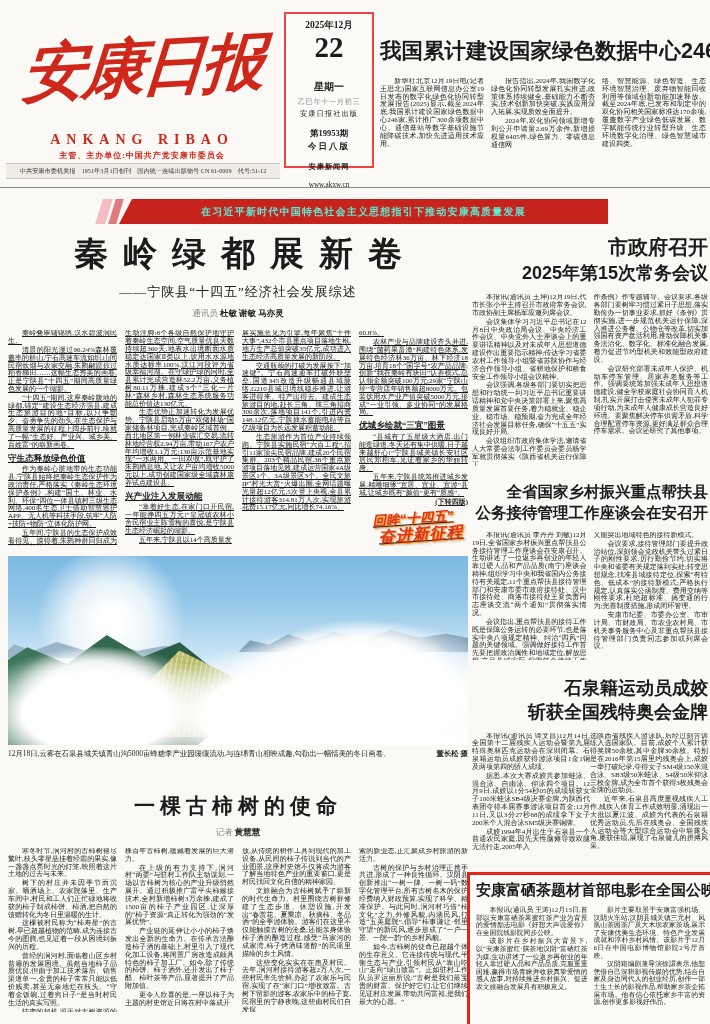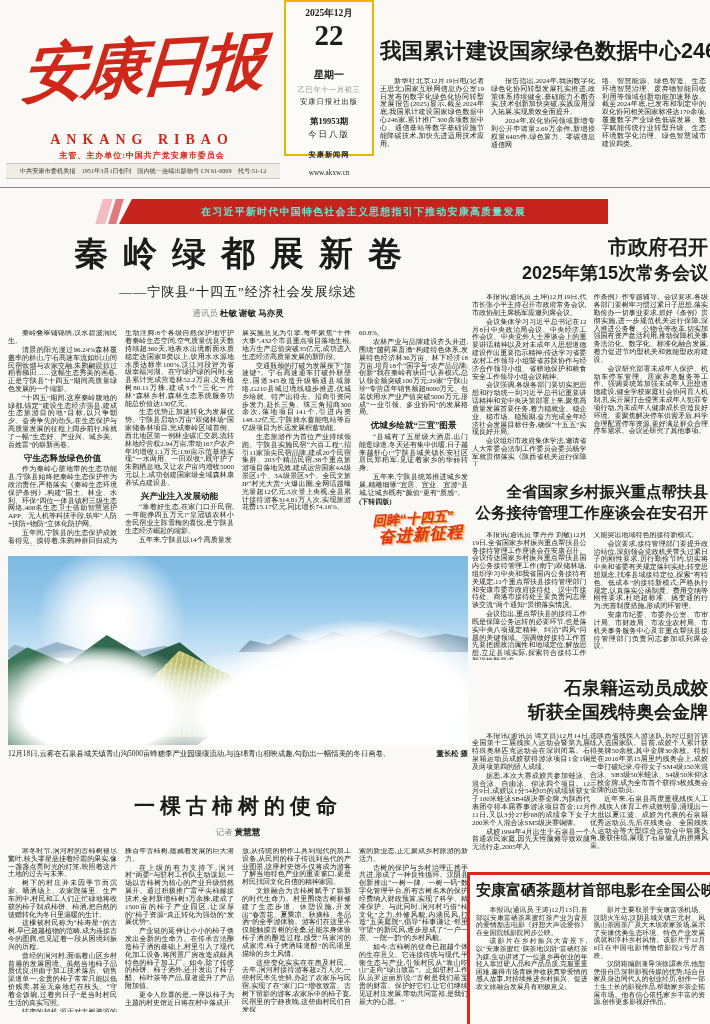--- a/index.html
+++ b/index.html
@@ -12,63 +12,63 @@
   .calligraphy{left:6px;top:8px;width:272px;height:128px;color:#d0271b;font-weight:bold;
     font-size:63px;line-height:120px;text-align:center;letter-spacing:-3px;
     transform:rotate(-3deg) skewX(-7deg);font-style:italic;}
   .romanized{left:8px;top:132px;width:268px;text-align:center;color:#d0271b;font-weight:bold;
     font-size:14px;letter-spacing:6px;}
   .org-line{left:8px;top:150px;width:268px;text-align:center;color:#d0271b;font-weight:bold;font-size:8px;letter-spacing:1px;}
   .reg-line{left:6px;top:163px;width:274px;text-align:center;font-size:6.2px;color:#333;
     background:#efede6;border-top:1px solid #c9c6bd;border-bottom:1px solid #c9c6bd;padding:2.5px 0;white-space:nowrap;}
 
   
-  .datebox{left:284px;top:0;width:86px;height:152px;border:2px solid #eab308;background:#fcfbf8;
+  .datebox{left:284px;top:12px;width:86px;height:152px;border:2px solid #ef4444;background:#fcfbf8;
     text-align:center;}
   .db-ym{font-size:9.5px;font-weight:bold;margin-top:5px;}
   .db-day{font-size:29px;font-weight:bold;line-height:1.05;}
   .db-week{font-size:10px;font-weight:bold;margin-top:18px;}
   .db-lunar{font-size:7.3px;color:#8e8e8e;margin-top:3px;letter-spacing:.5px;}
   .db-pub{font-size:7.3px;margin-top:2px;letter-spacing:1px;}
   .db-issue{font-size:8.5px;font-weight:bold;margin-top:9px;}
-  .db-ed{font-size:8.5px;font-weight:normal;margin-top:1px;letter-spacing:2px;}
+  .db-ed{font-size:8.5px;font-weight:bold;margin-top:1px;letter-spacing:2px;}
   .db-site{font-size:7.2px;font-weight:bold;margin-top:9px;letter-spacing:1px;}
   .db-url{font-size:7.2px;margin-top:9px;}
 
   
   .topnews{left:380px;top:36px;width:326px;}
   .tn-headline{font-size:21.5px;font-weight:bold;white-space:nowrap;letter-spacing:0;}
   .tn-cols{display:flex;gap:7px;margin-top:13px;height:100px;overflow:hidden;}
   .tn-cols .col{flex:1;}
 
   
   .smalltext{font-size:7px;line-height:1.12;text-align:justify;}
   .smalltext p{margin:0 0 1px 0;text-indent:2em;}
   .smalltext p.cont{text-indent:0;}
-  .smalltext h4{margin:4px 0 3px 0;text-align:center;font-size:8.6px;font-weight:bold;}
-  .end-mark{font-weight:bold;text-indent:0 !important;}
+  .smalltext h4{margin:4px 0 3px 0;text-align:left;font-size:8.6px;font-weight:bold;}
+  .end-mark{text-align:right;font-weight:bold;text-indent:0 !important;}
 
   .main-rule{left:0;top:187px;width:710px;border-top:1.5px solid #8a8a8a;height:0;}
 
   
   .banner{left:119px;top:199px;width:489px;height:25px;background:#c7231d;color:#5eead4;
     font-weight:bold;font-size:10px;letter-spacing:1.2px;text-align:center;line-height:25px;
     clip-path:polygon(13px 0,100% 0,100% 100%,0 100%);}
   .stripe1{left:99px;top:199px;width:10px;height:25px;background:#f2bcc2;transform:skewX(-17deg);}
   .stripe2{left:112px;top:199px;width:8px;height:25px;background:#dd7b80;transform:skewX(-17deg);}
 
   
   .lead{left:8px;top:232px;width:460px;}
   .lead-h1{font-size:34px;font-weight:bold;text-align:center;letter-spacing:15px;padding-left:15px;line-height:1.3;}
   .lead-sub{font-size:13px;text-align:center;letter-spacing:1px;margin-top:7px;}
   .lead-by{font-size:8.5px;text-align:center;margin-top:7px;}
   .by-role{color:#8a8a8a;}
   .by-names{font-weight:bold;}
   .lead-cols{display:flex;gap:8px;margin-top:10px;height:216px;overflow:hidden;}
-  .lead-cols .col{flex:1;overflow:hidden;}
+  .lead-cols .col{flex:1;overflow:hidden;text-decoration:underline;}
 
   .promo{margin-top:5px;transform:rotate(-4deg);text-align:center;font-style:italic;font-weight:bold;
     font-family:"Liberation Sans","DejaVu Sans",sans-serif;}
   .promo-l1{font-size:13.5px;color:#e0301e;text-shadow:1px 1px 0 #f2a424,2px 2px 2px rgba(120,40,0,.25);}
   .promo-l2{font-size:16px;color:#e0301e;letter-spacing:1px;margin-left:14px;
     text-shadow:1px 1px 0 #f2a424,2px 2px 2px rgba(120,40,0,.25);}
 
   
   .photo{left:8px;top:556px;width:460px;height:189px;overflow:hidden;
     background:linear-gradient(180deg,#7cb9e2 0%,#97c9ea 26%,#c2e0f3 48%,#e8f3fa 68%,#ffffff 100%);}
@@ -187,21 +187,21 @@
       </div>
       <div class="col">
         <p class="cont">生动注脚:8个各级自然保护地守护着秦岭生态空间,空气质量优良天数持续超360天,地表水出境断面水质稳定达国家Ⅱ类以上,饮用水水源地水质达标率100%,汉江河段评为省级幸福河湖。在守绿护绿的同时,全县累计完成营造林52.2万亩,义务植树80.11万株,建成3个“三化一片林”森林乡村,森林生态系统服务功能总价值达130亿元。</p>
         <p>生态优势正加速转化为发展优势。宁陕县启动5万亩“双储林场”国家储备林项目,完成秦岭区域首例、西北地区第一例林业碳汇交易,流转林地经营权2.94万亩,带动167户农户年均增收1.1万元;130亩示范基地实现“一水两用、一田双收”,既守护了朱鹮栖息地,又让农户亩均增收5000元以上,成功创建国家级全域森林康养试点建设县。</p>
         <h4>兴产业注入发展动能</h4>
         <p>“靠着好生态,在家门口开民宿,一年能挣四五万元!”皇冠镇农林小舍民宿业主陈雪梅的喜悦,是宁陕县生态经济崛起的缩影。</p>
         <p>五年来,宁陕县以14个高质量发</p>
       </div>
       <div class="col">
         <p class="cont">展实施意见为引擎,每年聚焦“十件大事”,432个市县重点项目落地生根,地方生产总值突破35亿元,成功进入生态经济高质量发展的新阶段。</p>
-        <p>交通瓶颈的打破为发展按下“加速键”。宁石高速通车打破外联壁垒,国道345改造升级畅通县域脉络,G210县城过境线稳步推进,优城乡绘就、特产出得去。招商引资同步发力,赴长三角、珠三角招商300余次,落地项目141个,引进内资148.12亿元,宁陕抽水蓄能电站等百亿级项目为长远发展积蓄动能。</p>
+        <p>交通瓶颈的打破为发展按下“加速键”。宁石高速通车打破外联壁垒,国道345改造升级畅通县域脉络,G210县城过境线稳步推进,让游客进得来、特产出得去。建成生态旅游目的地,赴长三角、珠三角招商300余次,落地项目141个,引进内资148.12亿元,宁陕抽水蓄能电站等百亿级项目为长远发展积蓄动能。</p>
         <p>生态旅游作为首位产业持续领跑。宁陕县实施民宿“六百工程”,招引11家顶尖民宿品牌,建成20个民宿集群、203个精品民宿,38个重点旅游项目落地见效,建成运营国家4A级景区1个、3A级景区3个。全民文旅IP“村光大赏”火爆出圈,全网话题曝光量超12亿元,5次登上央视,全县累计接待游客314.81万人次,实现旅游花费15.17亿元,同比增长74.16%、</p>
       </div>
       <div class="col">
         <p class="cont">60.8%。</p>
         <p>农林产业与品牌建设齐头并进,围绕“菌药果畜渔”构建特色体系,发展特色经济林36万亩、林下经济18万亩,培育18个“国字号”农产品品牌;创新“我在秦岭有块田”认养模式,总认领金额突破100万元;29家“宁陕山珍”专营店年销售额超8000万元。包装饮用水产业产值突破5000万元,形成“一业引领、多业协同”的发展格局。</p>
         <h4>优城乡绘就“三宜”图景</h4>
         <p>“县城有了五星级大酒店,出门能逛绿道,冬天还有集中供暖,日子越来越舒心!”宁陕县城关镇长安社区居民郑稻军,见证着家乡的华丽转身。</p>
         <p>五年来,宁陕县统筹推进城乡发展,精雕细琢“宜居、宜业、宜游”县城,让城乡既有“颜值”更有“质感”。</p>
         <p class="end-mark">(下转四版)</p>
         <div class="promo">
@@ -278,21 +278,21 @@
         <p>会议研究部署未成年人保护、机动车停车管理、居家养老服务等工作。强调要统筹加强未成年人思想道德建设,健全学校家庭社会协同育人机制,扎实开展打击侵害未成年人犯罪专项行动,为未成年人健康成长营造良好环境。要聚焦解决停车供需矛盾,科学合理配置停车资源,更好满足群众合理停车需求。会议还研究了其他事项。</p>
       </div>
     </div>
   </div>
 
   <div class="abs rail reception">
     <div class="r-h l1 heiti">全省国家乡村振兴重点帮扶县</div>
     <div class="r-h l2 heiti">公务接待管理工作座谈会在安召开</div>
     <div class="rec-cols smalltext">
       <div class="col">
-        <p>本报讯(通讯员 李丹丹 刘敏)12月19日,全省国家乡村振兴重点帮扶县公务接待管理工作座谈会在安康召开。会议传达国家乡村振兴重点帮扶县国内公务接待管理工作(南宁)双储林场,组织学习中央和我省国内公务接待有关规定,11个重点帮扶县接待管理部门和安康市委市政府接待处、汉中市接待处、商洛市接待处主要负责同志座谈交流“两个通知”贯彻落实情况。</p>
+        <p>本报讯(通讯员 李丹丹 刘敏)12月19日,全省国家乡村振兴重点帮扶县公务接待管理工作座谈会在安康召开。生动讲述了一位返乡再创业的年轻人靠过硬人品和产品品质(南宁)座谈会精神,组织学习中央和我省国内公务接待有关规定,11个重点帮扶县接待管理部门和安康市委市政府接待处、汉中市接待处、商洛市接待处主要负责同志座谈交流“两个通知”贯彻落实情况。</p>
         <p>会议指出,重点帮扶县的接待工作既是保障公务运转的必要环节,也是落实中央八项规定精神、纠治“四风”问题的关键领域。强调做好接待工作首先要把握政治属性和地域定位,解放思想,立足县域实际,探索符合接待工作新形势新要求,</p>
       </div>
       <div class="col">
         <p class="cont">又能突出地域特色的接待新模式。</p>
         <p>会议要求,接待管理部门要提升政治站位,深刻领会党政机关带头过紧日子的刚性要求,厉行勤俭节约,切实将中央和省委有关规定落到实处;转变思想观念,找准县域接待定位,探索“有特色、低成本”的接待新模式;严格执行规定,认真落实公函制度、费用交纳等刚性要求,杜绝超标准、搞变通的行为;完善制度措施,形成闭环管理。</p>
         <p>安康市纪委、市委办公室、市审计局、市财政局、市农业农村局、市机关事务服务中心及非重点帮扶县接待管理部门负责同志参加或列席会议。</p>
       </div>
     </div>
   </div>
 

